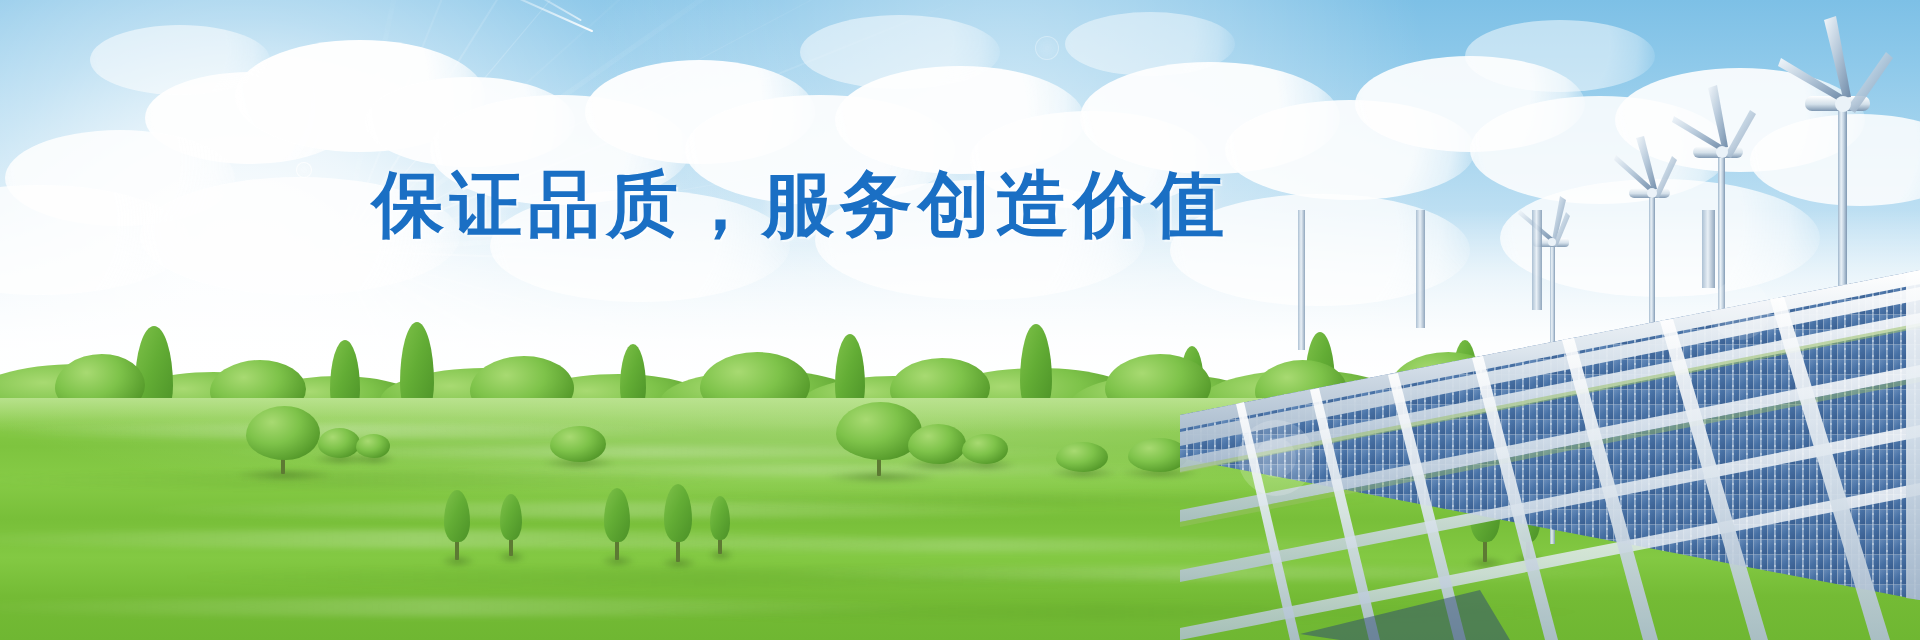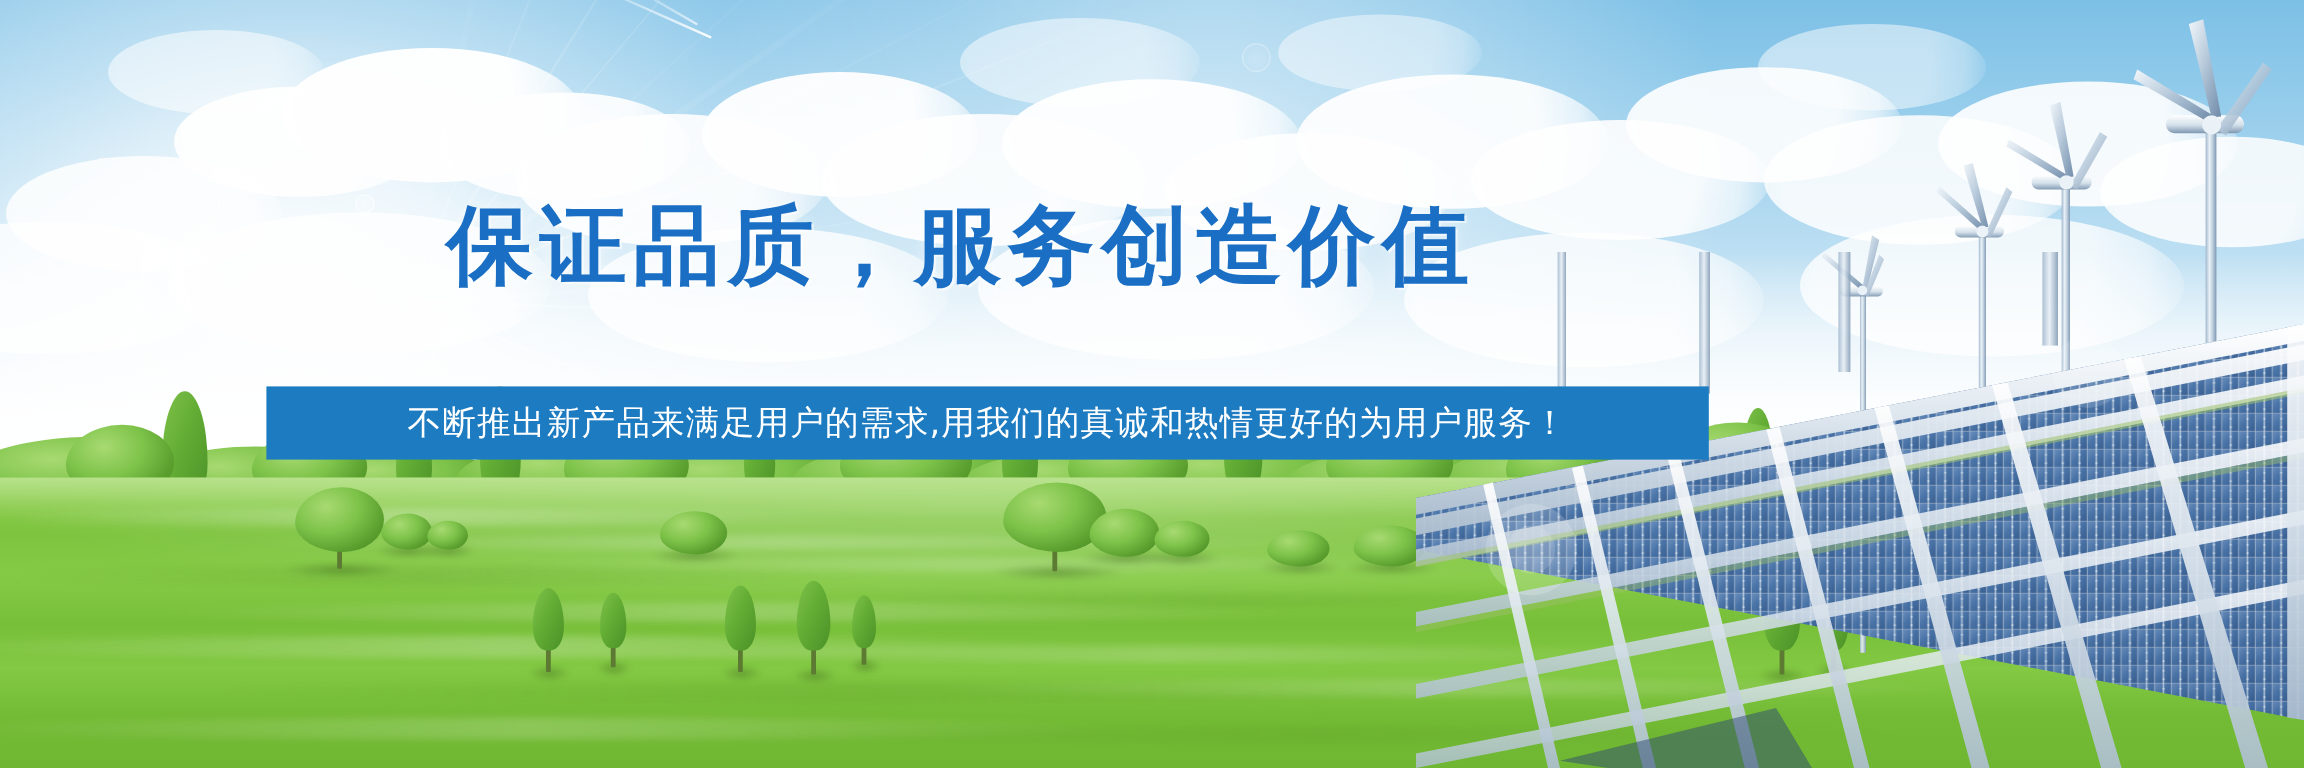--- a/index.html
+++ b/index.html
@@ -493,17 +493,14 @@
       <circle cx="96" cy="248" r="38" fill="#ffffff" opacity="0.18"></circle>
       <circle cx="96" cy="248" r="20" fill="#ffffff" opacity="0.14"></circle>
       <circle cx="560" cy="100" r="30" fill="#ffffff" opacity="0.14"></circle>
 
       <polygon points="120,424 300,380 330,430 160,430" fill="#2d4a72" opacity=".5"></polygon>
     </svg>
   </div>
 
   <div class="headline">保证品质，服务创造价值</div>
 
-  <div class="subtitle-bar">
-    <span class="subtitle-text">不断推出新产品来满足用户的需求,用我们的真诚和热情更好的为用户服务！</span>
-  </div>
 
 </div>
 
 </body></html>

